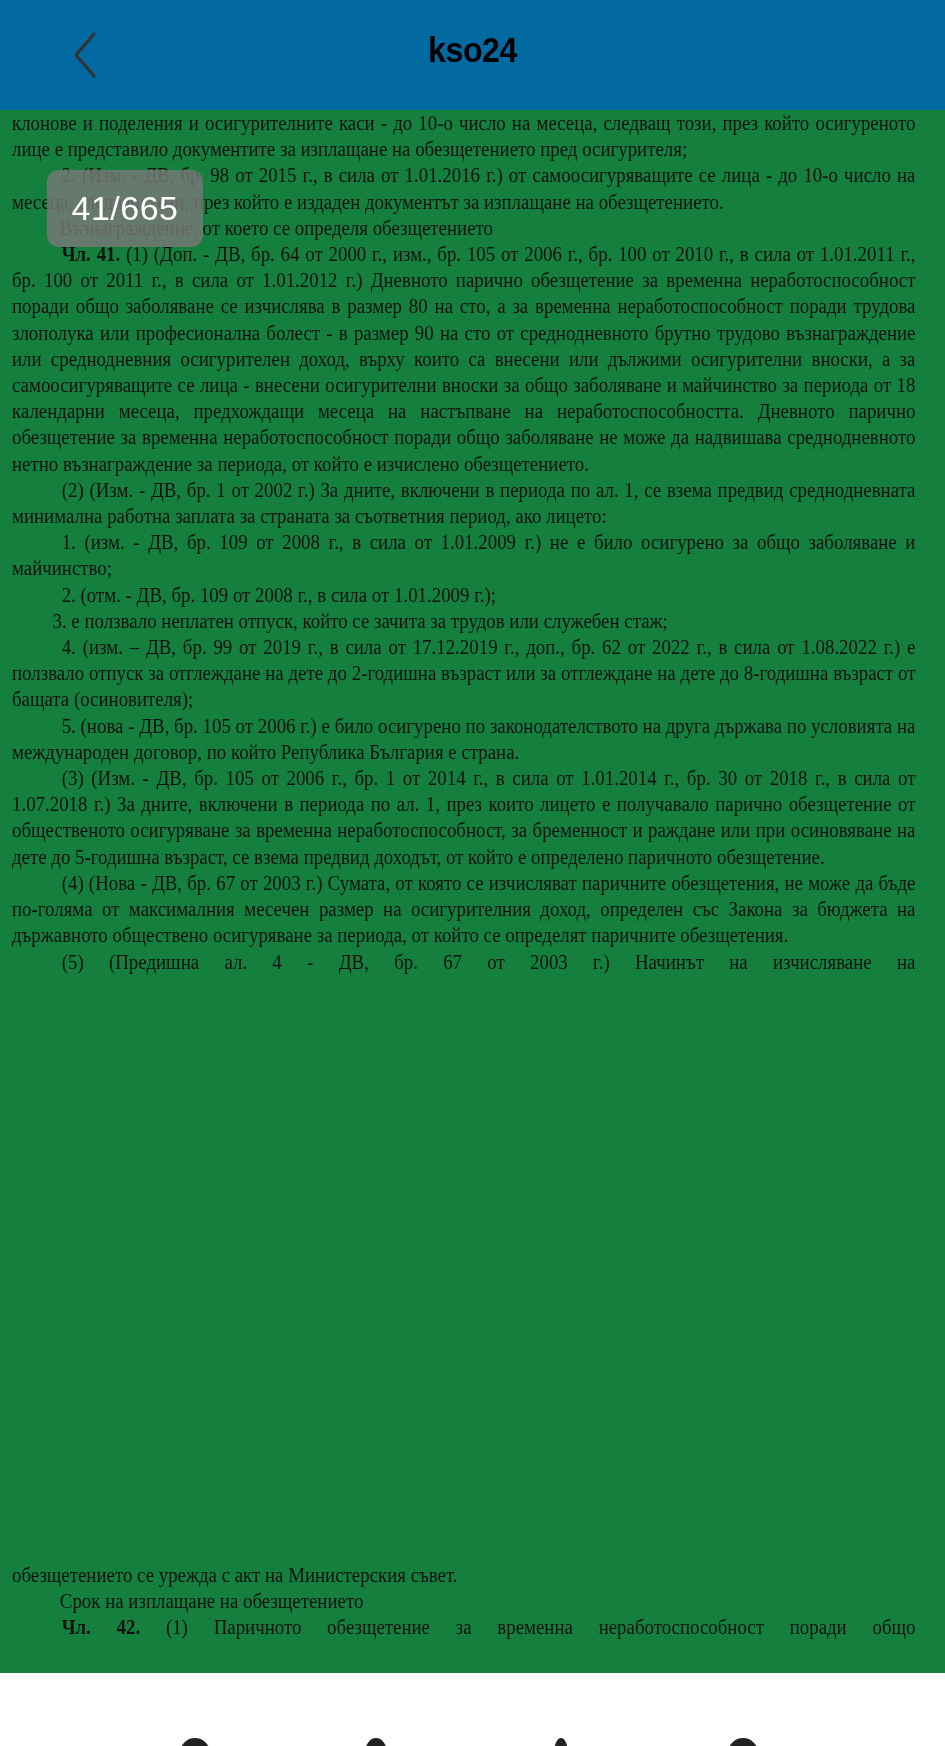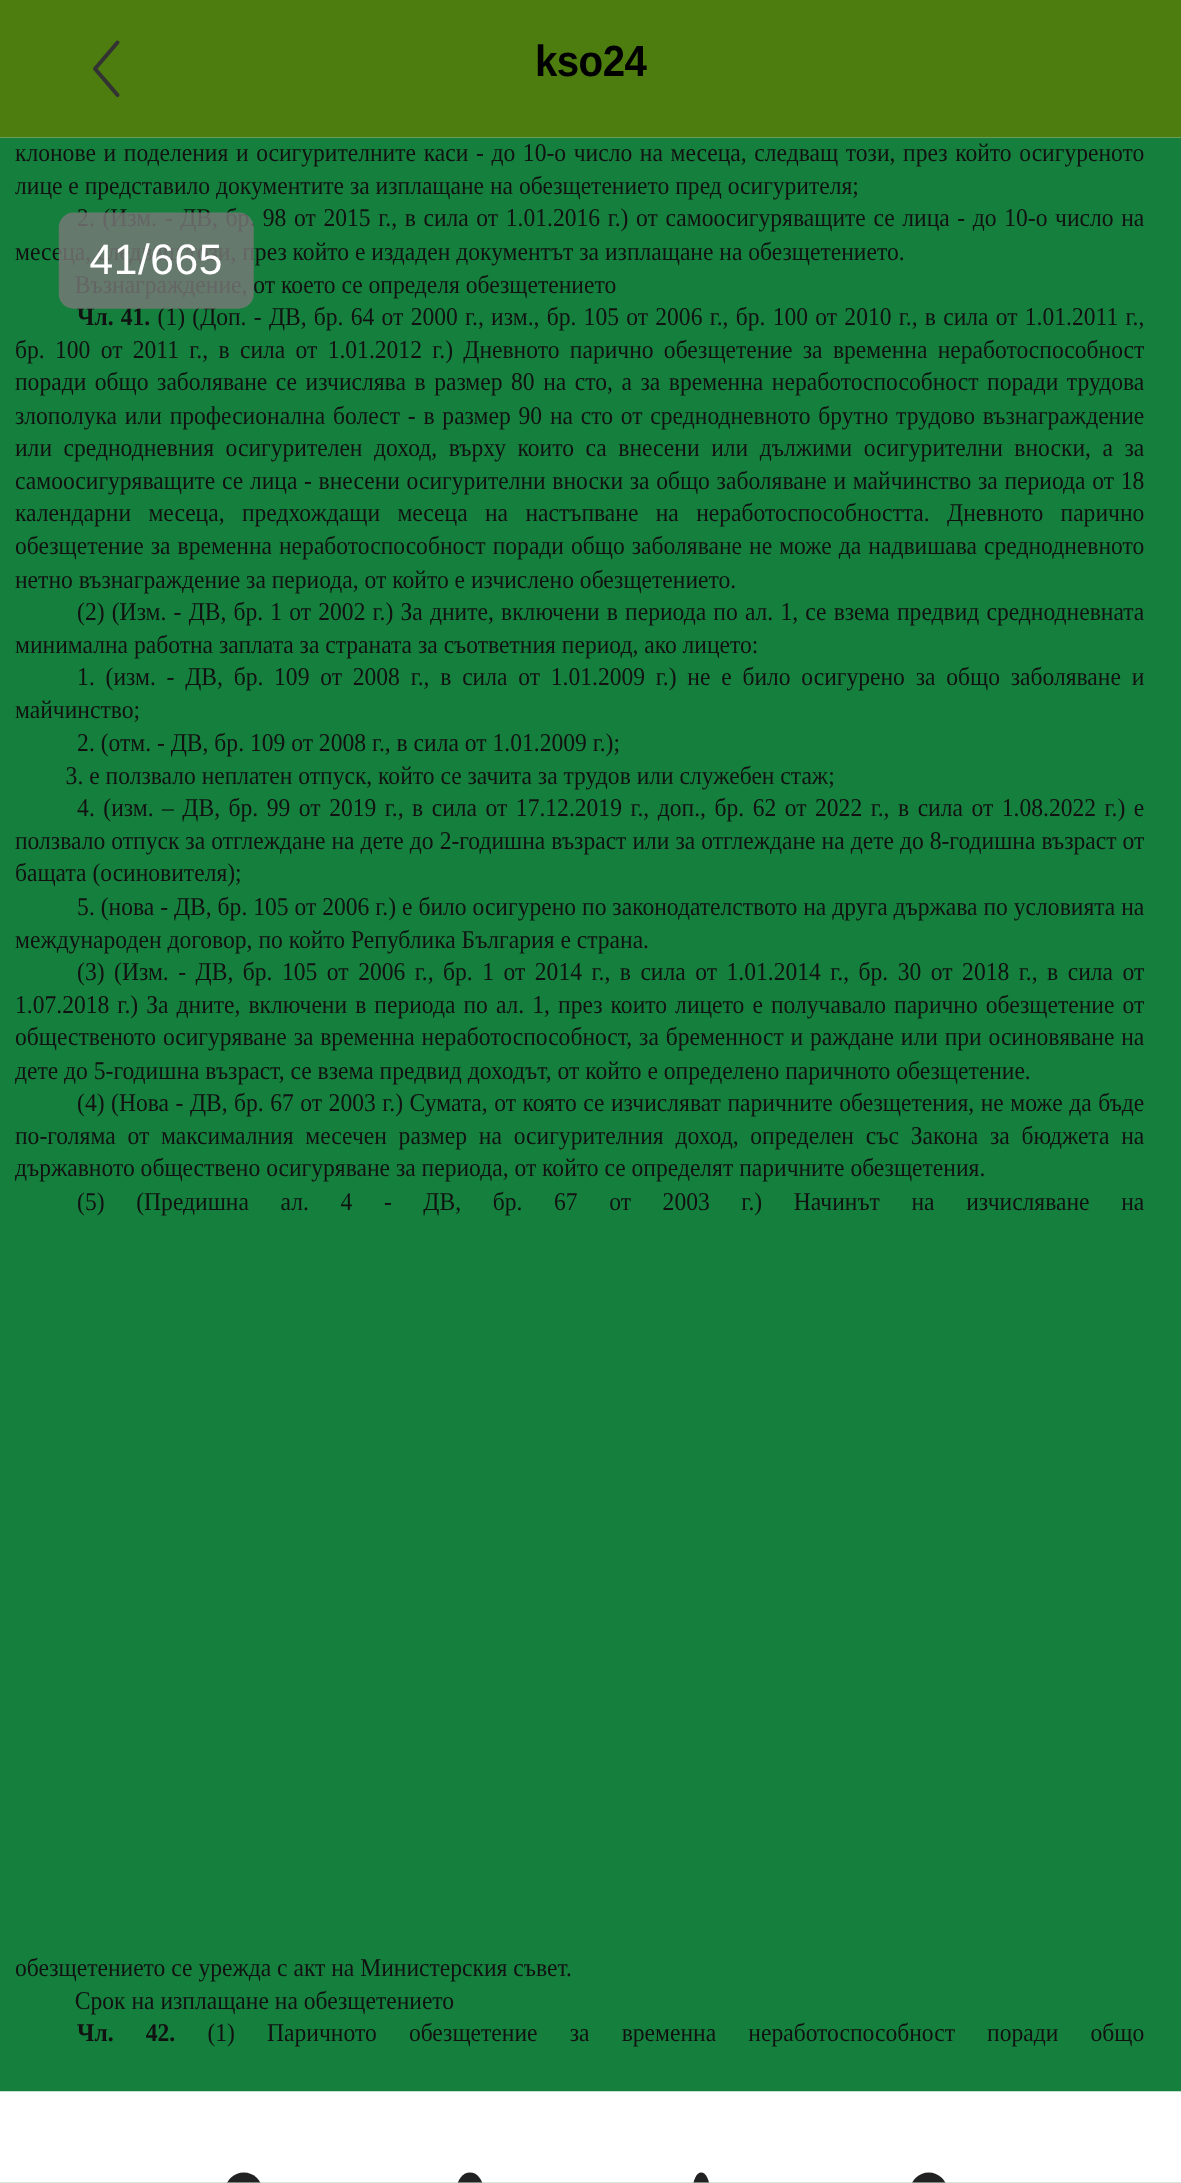--- a/index.html
+++ b/index.html
@@ -13,21 +13,21 @@
     position: relative;
     overflow: hidden;
     font-family: "Liberation Serif", serif;
     color: #111;
   }
   .topbar {
     position: absolute;
     left: 0; top: 0;
     width: 945px;
     height: 110px;
-    background: #4d7c0f;
+    background: #0369a1;
     z-index: 5;
   }
   .back-btn {
     position: absolute;
     left: 66px;
     top: 30px;
     width: 40px;
     height: 50px;
     cursor: pointer;
   }

